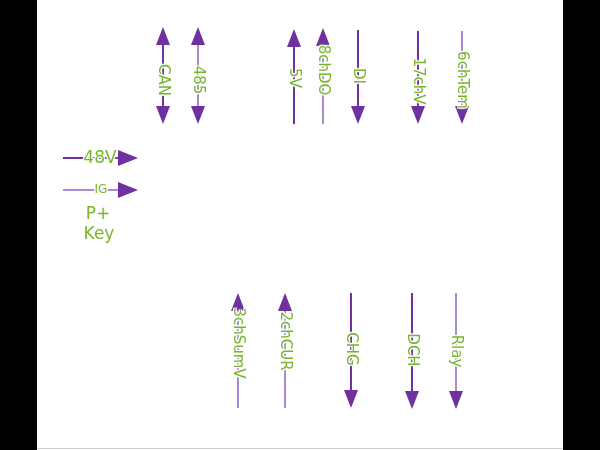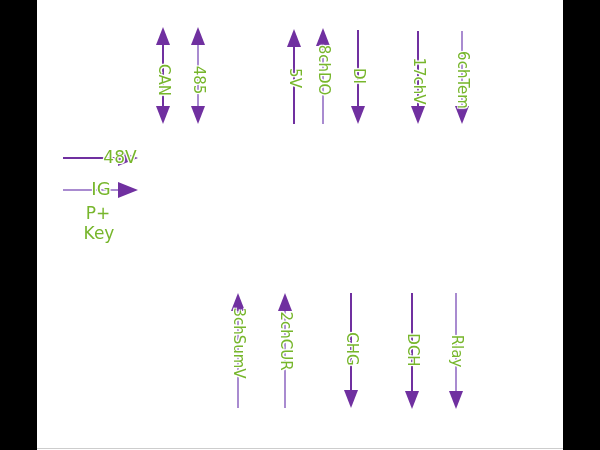--- a/index.html
+++ b/index.html
@@ -87,26 +87,26 @@
         <div class="clabel v" style="left: 418px; top: 81px;">17chV</div>
       </div>
       <div class="connector">
         <div class="line light" style="left: 461px; top: 31px; width: 2px; height: 78px;"></div>
         <div class="head head-down" style="left: 455px; top: 106px;"></div>
         <div class="clabel v" style="left: 462px; top: 80px;">6chTem</div>
       </div>
       <div class="connector">
         <div class="line dark" style="left: 63px; top: 157px; width: 61px; height: 2px;"></div>
         <div class="head head-right" style="left: 118px; top: 150px;"></div>
-        <div class="clabel h" style="left: 100px; top: 157px; font-size: 17px; margin-left: 20px;">48V</div>
+        <div class="clabel h" style="left: 100px; top: 157px; font-size: 17px;">48V</div>
       </div>
       <div class="connector">
         <div class="line light" style="left: 63px; top: 189px; width: 61px; height: 2px;"></div>
         <div class="head head-right" style="left: 118px; top: 182px;"></div>
-        <div class="clabel h" style="left: 101px; top: 189px; font-size: 18px;">IG</div>
+        <div class="clabel h" style="left: 101px; top: 189px; font-size: 12px;">IG</div>
       </div>
       <div class="connector">
         <div class="line light" style="left: 237px; top: 308px; width: 2px; height: 100px;"></div>
         <div class="head head-up" style="left: 231px; top: 293px;"></div>
         <div class="clabel v" style="left: 238px; top: 343px;">3chSumV</div>
       </div>
       <div class="connector">
         <div class="line light" style="left: 284px; top: 308px; width: 2px; height: 100px;"></div>
         <div class="head head-up" style="left: 278px; top: 293px;"></div>
         <div class="clabel v" style="left: 285px; top: 341px;">2chCUR</div>

